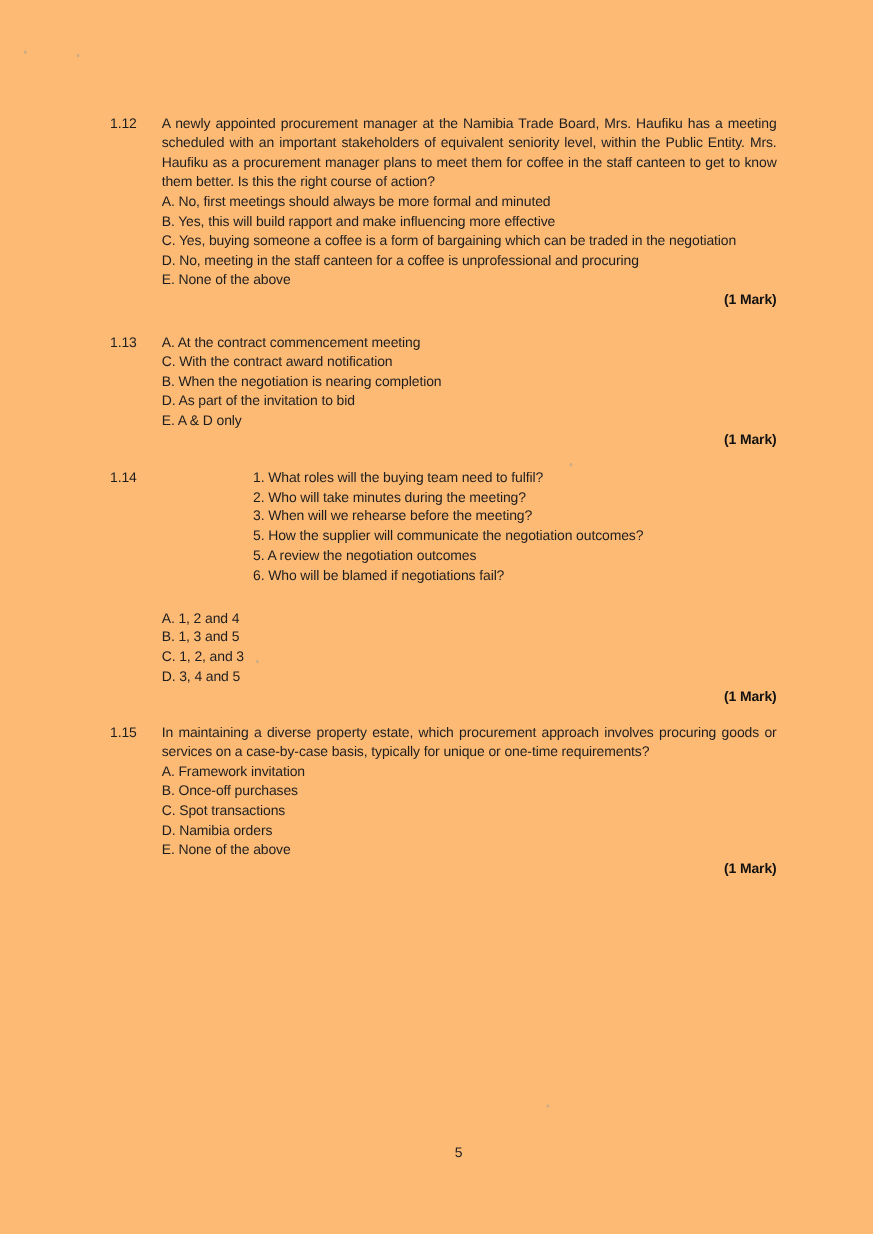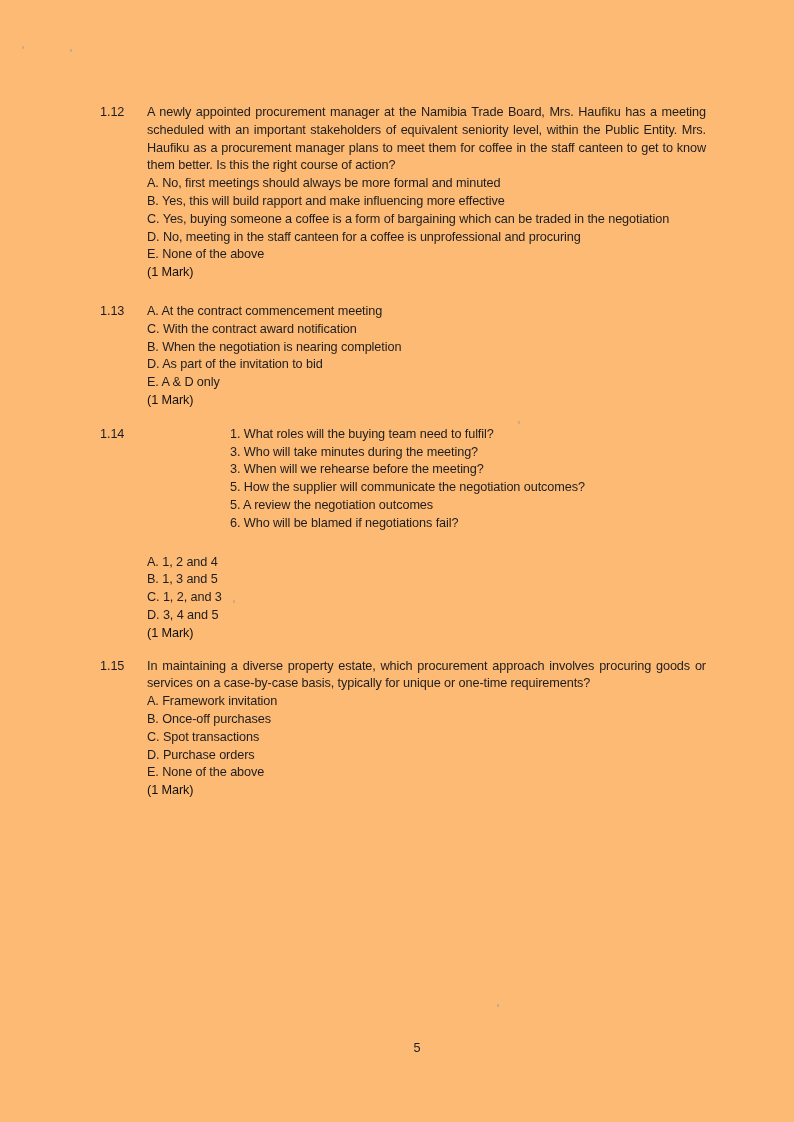--- a/index.html
+++ b/index.html
@@ -49,22 +49,22 @@
   .option {
     white-space: nowrap;
   }
   .sublist {
     margin-left: 83px;
   }
   .options-gap {
     margin-top: 21px;
   }
   .mark {
-    text-align: left;
-    font-weight: normal;
+    text-align: right;
+    font-weight: bold;
     color: #111;
   }
   .page-number {
     position: absolute;
     top: 1040px;
     left: 0;
     right: 0;
     text-align: center;
   }
   .speck {
@@ -112,21 +112,21 @@
         <div class="option">E. A &amp; D only</div>
         <div class="mark">(1 Mark)</div>
       </div>
     </div>
 
     <div class="question gap-c">
       <div class="qnum">1.14</div>
       <div class="qbody">
         <div class="sublist">
           <div class="option">1. What roles will the buying team need to fulfil?</div>
-          <div class="option">3. Who will take minutes during the meeting?</div>
+          <div class="option">2. Who will take minutes during the meeting?</div>
           <div class="option">3. When will we rehearse before the meeting?</div>
           <div class="option">5. How the supplier will communicate the negotiation outcomes?</div>
           <div class="option">5. A review the negotiation outcomes</div>
           <div class="option">6. Who will be blamed if negotiations fail?</div>
         </div>
         <div class="options-gap">
           <div class="option">A. 1, 2 and 4</div>
           <div class="option">B. 1, 3 and 5</div>
           <div class="option">C. 1, 2, and 3</div>
           <div class="option">D. 3, 4 and 5</div>
@@ -135,21 +135,21 @@
       </div>
     </div>
 
     <div class="question">
       <div class="qnum">1.15</div>
       <div class="qbody">
         <p class="qtext">In maintaining a diverse property estate, which procurement approach involves procuring goods or services on a case-by-case basis, typically for unique or one-time requirements?</p>
         <div class="option">A. Framework invitation</div>
         <div class="option">B. Once-off purchases</div>
         <div class="option">C. Spot transactions</div>
-        <div class="option">D. Purchase orders</div>
+        <div class="option">D. Namibia orders</div>
         <div class="option">E. None of the above</div>
         <div class="mark">(1 Mark)</div>
       </div>
     </div>
 
   </div>
 
   <div class="page-number">5</div>
 
 </div>

